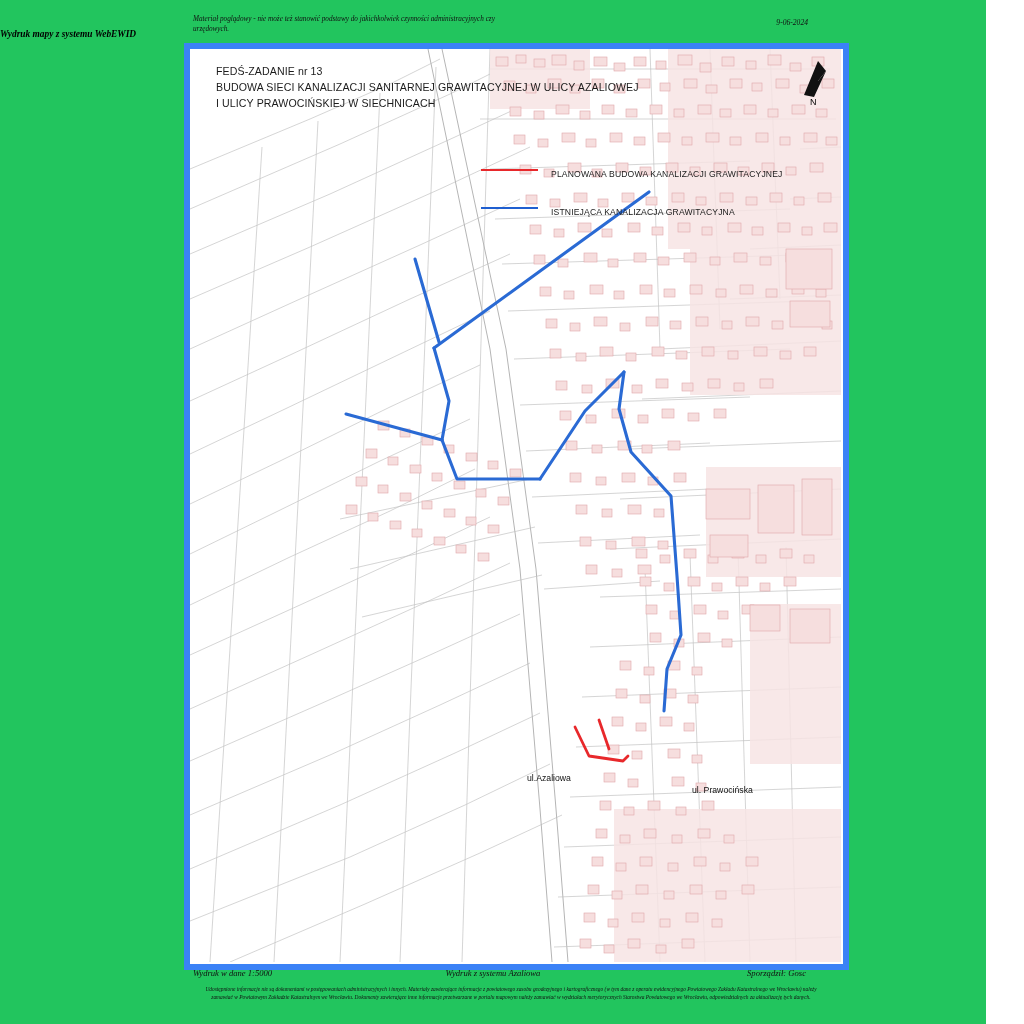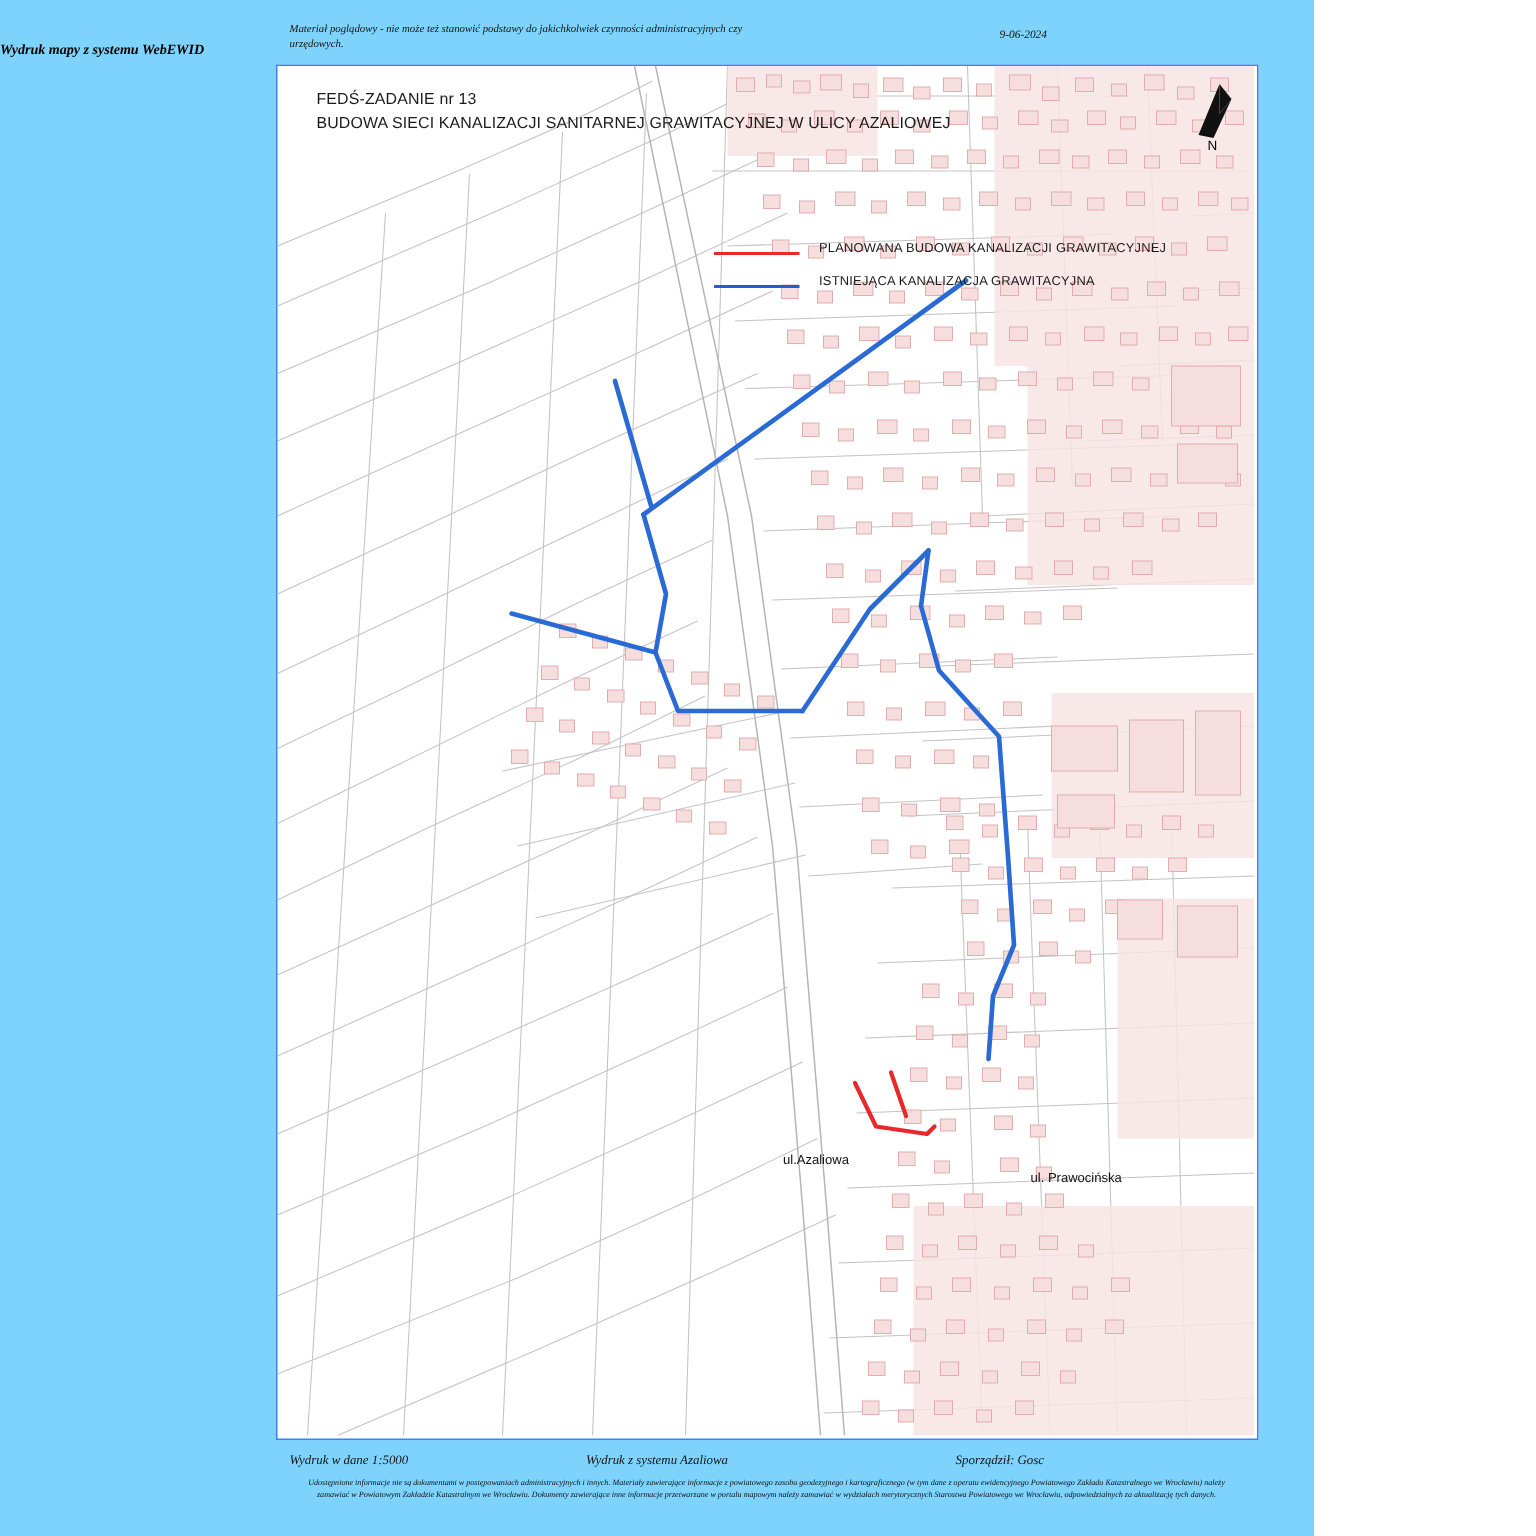--- a/index.html
+++ b/index.html
@@ -10,23 +10,23 @@
   body {
     width: 1024px;
     height: 1024px;
     font-family: "Liberation Sans", sans-serif;
     position: relative;
     overflow: hidden;
   }
   .page {
     position: absolute;
     left: 0; top: 0;
-    width: 876px;
+    width: 986px;
     height: 1024px;
-    background: #7dd3fc;
+    background: #22c55e;
   }
 
   
   .disclaimer-top {
     position: absolute;
     left: 193px;
     top: 14px;
     width: 330px;
     font-family: "Liberation Serif", serif;
     font-style: italic;
@@ -55,21 +55,21 @@
     color: #000;
   }
 
   
   .map-frame {
     position: absolute;
     left: 184px;
     top: 43px;
     width: 653px;
     height: 915px;
-    border: 1px solid #3b82f6;
+    border: 6px solid #3b82f6;
     background: #ffffff;
     overflow: hidden;
   }
   .map-svg {
     position: absolute;
     left: 0; top: 0;
   }
 
   
   .map-title {
@@ -104,22 +104,23 @@
 
   
   .legend {
     position: absolute;
     left: 291px;
     top: 104px;
     width: 330px;
   }
   .legend-row {
     display: flex;
-    align-items: flex-end;
+    align-items: flex-start;
     height: 22px;
+    margin-top: 16px;
   }
   .legend-swatch {
     width: 57px;
     height: 0;
     border-top-width: 2.6px;
     border-top-style: solid;
     margin-right: 13px;
     flex: 0 0 auto;
   }
   .legend-label {
@@ -626,20 +627,21 @@
 
       <g fill="none" stroke="#e8282b" stroke-width="2.8" stroke-linejoin="round" stroke-linecap="round">
         <path d="M385 678 L399 707 L433 712 L438 707"></path>
         <path d="M409 671 L419 700"></path>
       </g>
     </svg>
 
     <div class="map-title">
       <div class="t1">FEDŚ-ZADANIE nr 13</div>
       <div class="t2">BUDOWA SIECI KANALIZACJI SANITARNEJ GRAWITACYJNEJ W ULICY AZALIOWEJ</div>
+      <div class="t3">I ULICY PRAWOCIŃSKIEJ W SIECHNICACH</div>
     </div>
 
     <div class="north">
       <svg width="40" height="40" viewBox="0 0 40 40">
         <polygon points="8,36 22,2 22,22 30,12 18,38" fill="#111"></polygon>
         <polygon points="22,2 22,22 30,12" fill="#111"></polygon>
       </svg>
       <div class="lbl">N</div>
     </div>
 

